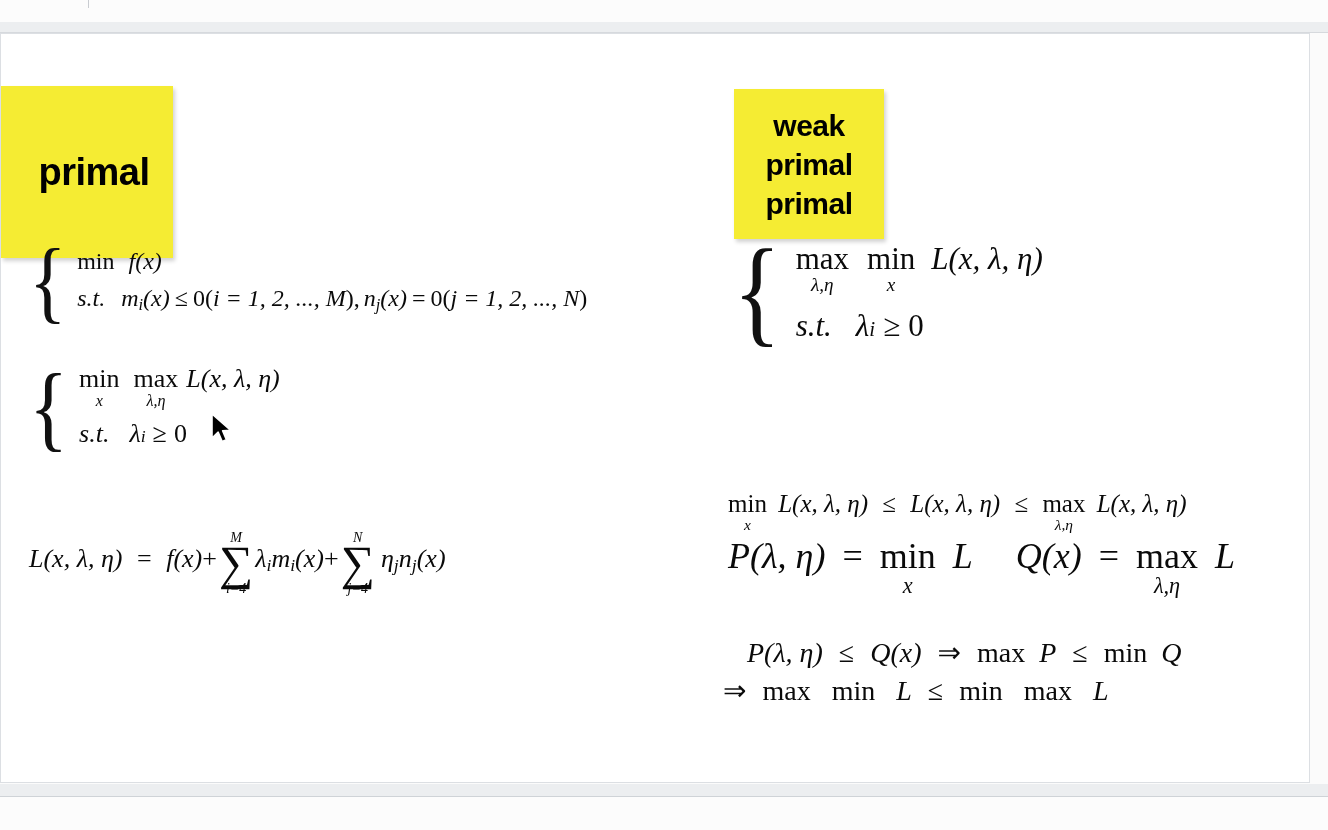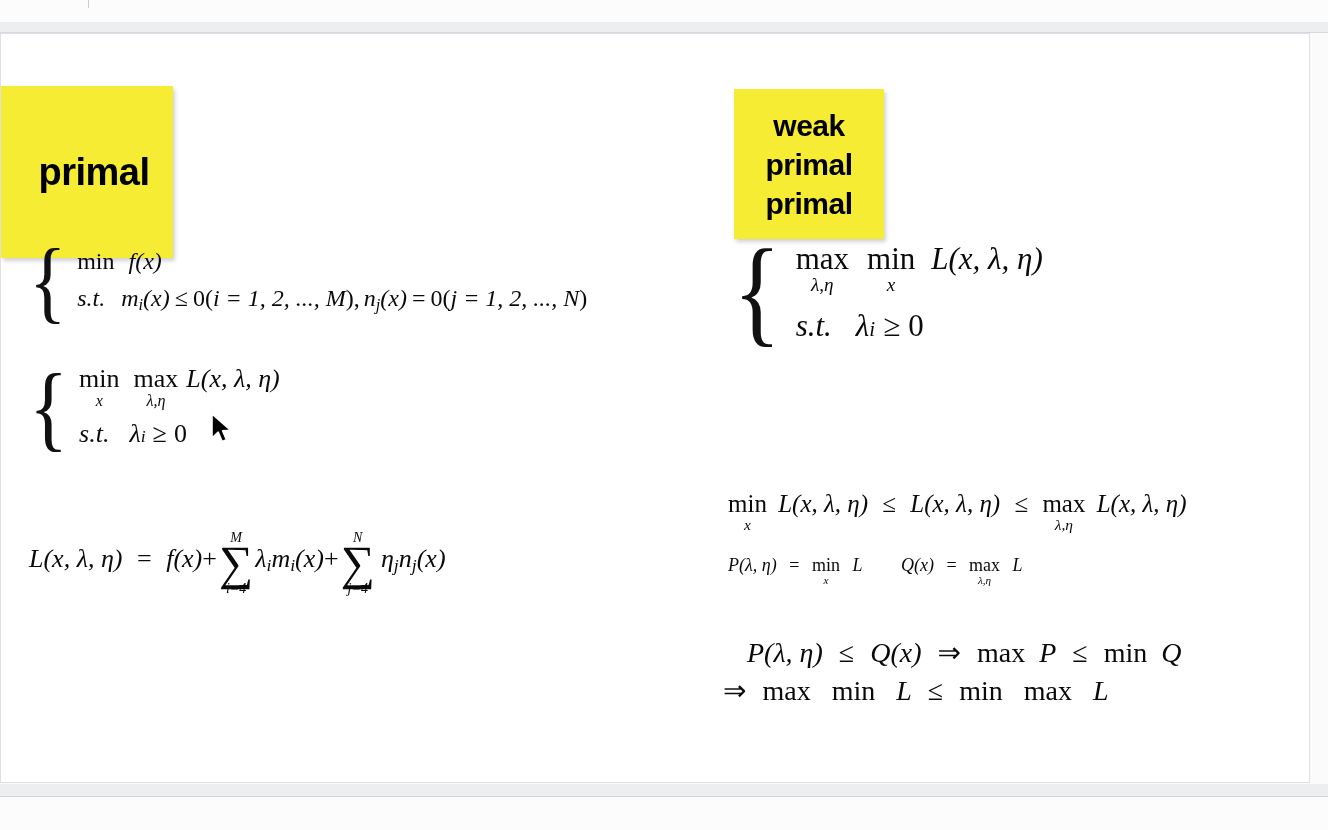--- a/index.html
+++ b/index.html
@@ -215,21 +215,21 @@
       <span class="op" style="margin:0 8px;">≤</span>
       <span class="mi">L(x, λ, η)</span>
       <span class="op" style="margin:0 8px;">≤</span>
       <span class="lim">
         <span class="lim-op">max</span>
         <span class="lim-sub">λ,η</span>
       </span>
       <span class="mi" style="margin-left:5px;">L(x, λ, η)</span>
     </div>
 
-    <div class="abs math" style="left:727px;top:521px;font-size:18px;">
+    <div class="abs math" style="left:727px;top:501px;font-size:36px;">
       <span class="mi">P(λ, η)</span>
       <span class="op" style="margin:0 8px;">=</span>
       <span class="lim">
         <span class="lim-op">min</span>
         <span class="lim-sub">x</span>
       </span>
       <span class="mi" style="margin-left:8px;">L</span>
       <span class="mi" style="margin-left:34px;">Q(x)</span>
       <span class="op" style="margin:0 8px;">=</span>
       <span class="lim">

